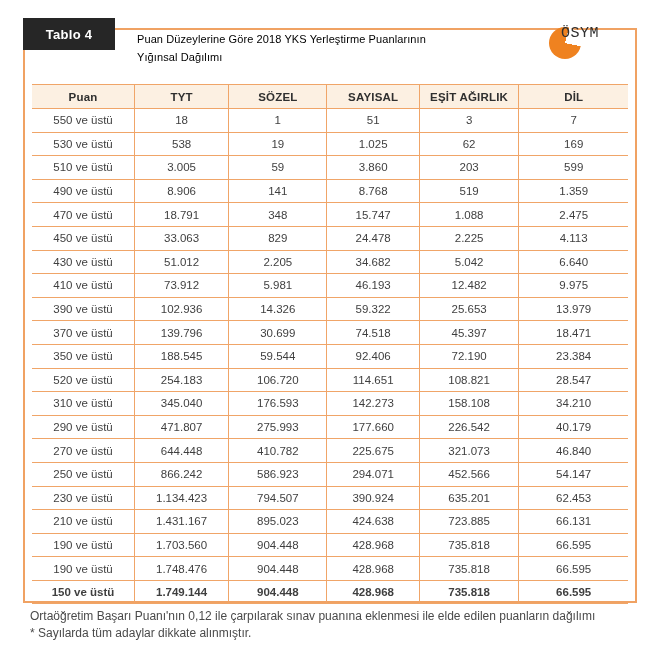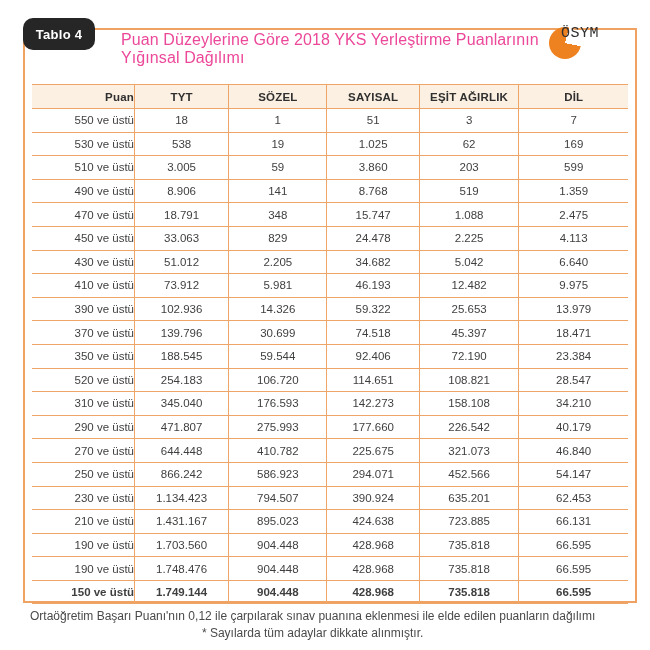--- a/index.html
+++ b/index.html
@@ -6,26 +6,26 @@
   body{
     width:650px;height:650px;background:#ffffff;
     font-family:"Liberation Sans", sans-serif;
     color:#3f3f3f;position:relative;overflow:hidden;
   }
   .card{
     position:absolute;left:23px;top:28px;width:614px;height:575px;
     border:2px solid #f0a263;box-sizing:border-box;background:#ffffff;
   }
   .badge{
-    position:absolute;left:-2px;top:-12px;width:72px;height:32px;
+    position:absolute;left:-2px;top:-12px;width:92px;height:32px;
     background:#262626;color:#ffffff;display:flex;align-items:center;justify-content:center;
-    font-size:13px;font-weight:bold;letter-spacing:0.3px;border-radius:10px;
+    font-size:13px;font-weight:bold;letter-spacing:0.3px;
   }
   .title{
-    position:absolute;left:96px;top:1px;font-size:16px;color:#ec4899;
+    position:absolute;left:112px;top:1px;font-size:11px;color:#000000;
     line-height:17.5px;letter-spacing:0.1px;
   }
   .logo{position:absolute;right:10px;top:-6px;width:76px;height:40px;}
   .logo-circle{
     position:absolute;left:0;top:3px;width:32px;height:32px;border-radius:50%;
     background:conic-gradient(from 0deg, #ef8220 0deg 14deg, #ffffff 14deg 102deg, #ef8220 102deg 360deg);
   }
   .logo-text{
     position:absolute;left:12px;top:1px;font-size:15px;font-weight:500;
     color:#2f2f2f;letter-spacing:0.5px;font-family:Liberation Mono, monospace;
@@ -35,24 +35,24 @@
   col.c0{width:17.2%}col.c1{width:15.8%}col.c2{width:16.5%}
   col.c3{width:15.5%}col.c4{width:16.7%}col.c5{width:18.3%}
   th,td{
     border-top:1px solid #f0a568;
     font-size:11.5px;padding:0;text-align:center;
     overflow:hidden;white-space:nowrap;
   }
   th+th,td+td{border-left:1px solid #f0a568;}
   th{background:#fcf0e2;height:23px;font-weight:bold;color:#2f2f2f;letter-spacing:0.2px;}
   td{height:22.6px;color:#3f3f3f;}
-  th:first-child,td:first-child{text-align:right;padding-left:0;}
+  th:first-child,td:first-child{text-align:center;padding-left:0;}
   tr:last-child td{border-bottom:1px solid #f0a568;font-weight:bold;}
   .footer{
-    position:absolute;left:30px;top:608px;font-size:12px;color:#4a4a4a;line-height:17px;text-align:center;
+    position:absolute;left:30px;top:608px;font-size:12px;color:#4a4a4a;line-height:17px;
   }
 </style>
 </head>
 <body>
 
 <div class="card">
 
   <div class="badge">
     <span>Tablo 4</span>
   </div>

